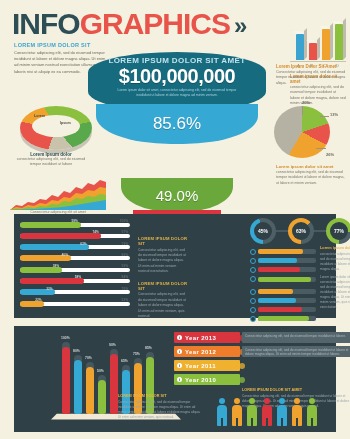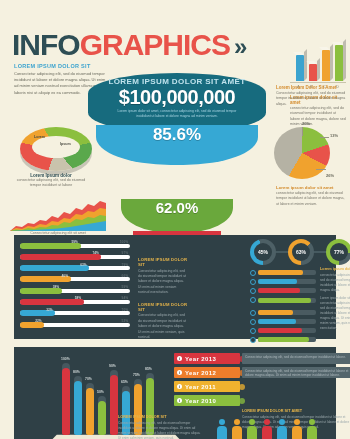--- a/index.html
+++ b/index.html
@@ -2,21 +2,21 @@
 <html><head>
 <meta charset="utf-8">
 <style>
   * { margin:0; padding:0; box-sizing:border-box; }
   body {
     width:350px; height:439px; overflow:hidden;
     font-family:"Liberation Sans", sans-serif;
     background:#f5f1e0;
     position:relative;
   }
-  .page { position:absolute; inset:0;margin-top:21px; }
+  .page { position:absolute; inset:0; }
 
   
   .header { position:absolute; left:12px; top:8px; width:250px; height:34px; }
   .title { font-size:30px; font-weight:bold; letter-spacing:-1px; line-height:32px; white-space:nowrap;}
   .t-info { color:#2e4e55; }
   .t-graph { color:#e8534a; }
   .t-chev { color:#2e4e55; font-size:24px; margin-left:4px; }
 
   .hdr-sub { position:absolute; left:14px; top:42px; width:92px; }
   .hdr-sub h3 { font-size:5.5px; font-weight:bold; color:#3ba3cf; letter-spacing:.3px; }
@@ -52,21 +52,21 @@
   .cap-donut h4 { font-size:4.6px; font-weight:bold; color:#2e4e55;}
   .cap-donut p { font-size:3.6px; color:#77756a; line-height:1.5;}
 
   
   .area-box { position:absolute; left:10px; top:178px; width:96px; height:32px; overflow:hidden;}
   .cap-area { position:absolute; left:10px; top:210px; width:96px; text-align:center; font-size:3.6px; color:#77756a;}
 
   
   .funnel { position:absolute; left:88px; top:52px; width:178px; height:180px;}
   .f-layer { position:absolute; left:50%; transform:translateX(-50%); text-align:center; color:#fff;
-     display:flex; justify-content:center; font-weight:bold;}
+     display:flex; align-items:center; justify-content:center; font-weight:normal;}
   .f0 { width:178px; height:60px; top:0; background:#176b7e;
         border-radius:50%/34%; }
   .f1 { width:162px; height:40px; top:52px; background:#36a8d4; border-radius:0 0 46% 46%/0 0 70% 70%;}
   .f2 { width:138px; height:38px; top:90px; background:#f0a22e; border-radius:0 0 46% 46%/0 0 72% 72%;}
   .f3 { width:112px; height:34px; top:126px; background:#6aa83c; border-radius:0 0 46% 46%/0 0 74% 74%;}
   .f4 { width:88px;  height:32px; top:158px; background:#d8353f; border-radius:0 0 48% 48%/0 0 80% 80%;}
   .f-title { position:absolute; top:4px; left:0; right:0; text-align:center; font-size:8px; color:#bfe2ec; font-weight:bold; letter-spacing:.4px;}
   .f-amount { position:absolute; top:13px; left:0; right:0; text-align:center; font-size:20px; color:#fff; font-weight:bold; letter-spacing:-.5px;
      text-shadow:0 1px 0 rgba(0,0,0,.25);}
   .f-desc { position:absolute; top:36px; left:28px; right:28px; text-align:center; font-size:3.4px; color:#a6d3e0; line-height:1.5;}
@@ -217,21 +217,21 @@
   <div class="funnel">
     <div class="f-layer f0"></div>
     <div class="f-title">LOREM IPSUM DOLOR SIT AMET</div>
     <div class="f-amount">$100,000,000</div>
     <div class="f-desc">Lorem ipsum dolor sit amet, consectetur adipiscing elit, sed do eiusmod tempor incididunt ut labore et dolore magna ad minim veniam.</div>
 
     <div class="f-layer f1">
       <span class="f-pct">85.6%</span>
     </div>
     <div class="f-layer f3">
-      <span class="f-pct small">62.0%</span>
+      <span class="f-pct small">49.0%</span>
     </div>
     <div class="f-layer f4">
       <span class="f-pct small">31.5%</span>
     </div>
     <div class="f-stem"></div>
   </div>
 
   <div class="side-note cap-topright" style="top:64px">
     <h4>Lorem Ipsum Dolor Sit Amet</h4>
     <p>Consectetur adipiscing elit, sed do eiusmod tempor incididunt ut labore et dolore magna aliqua.</p>

